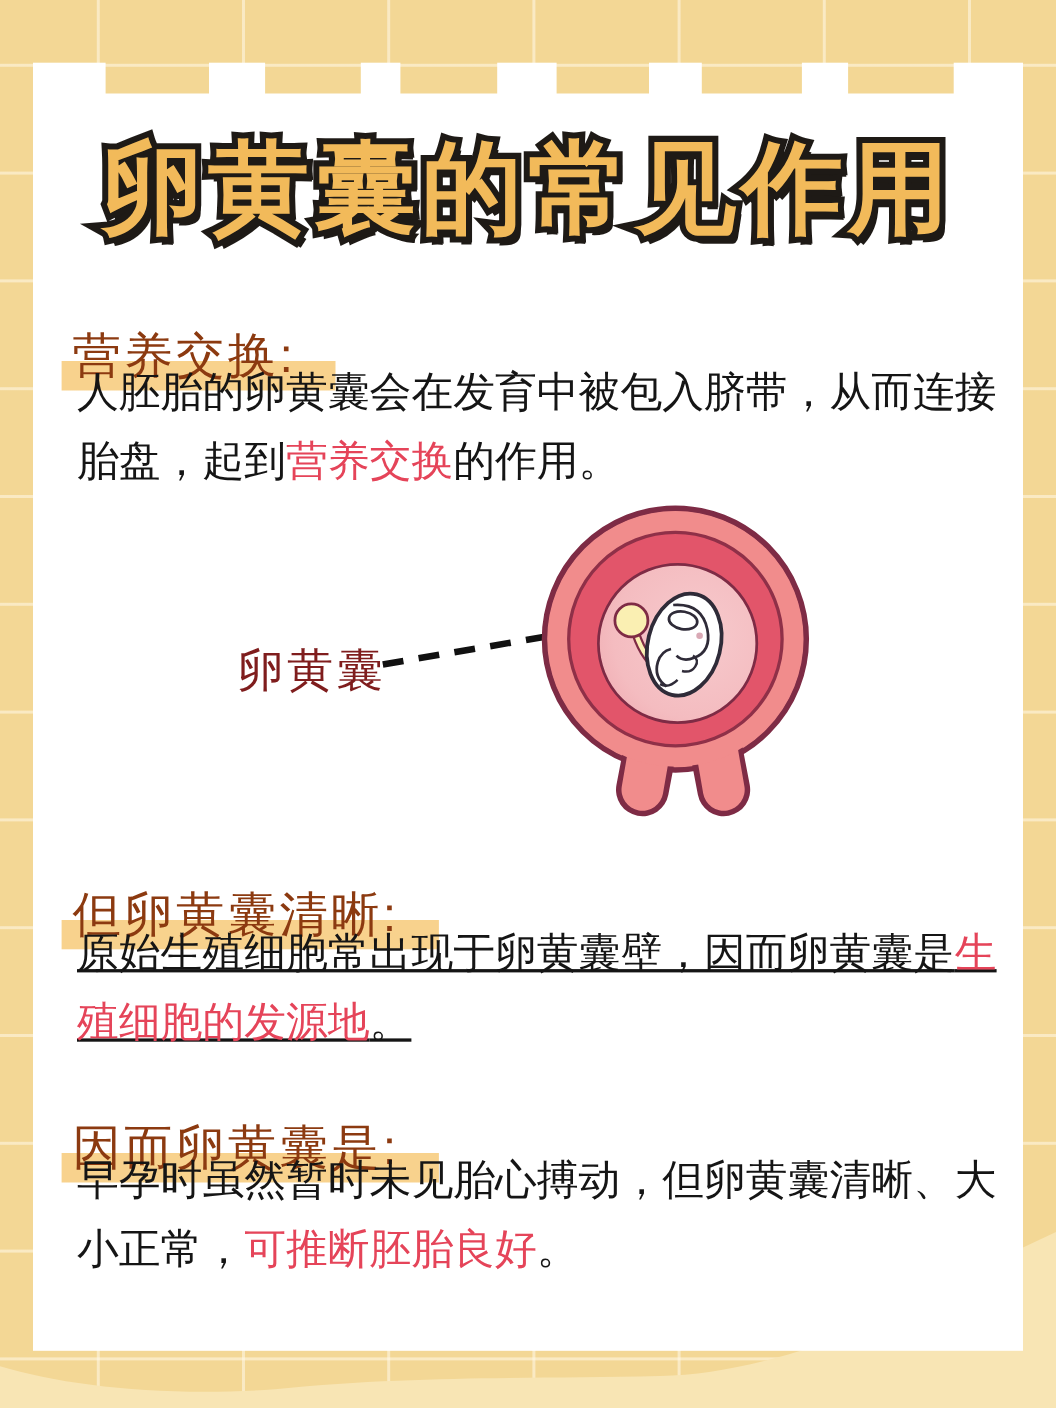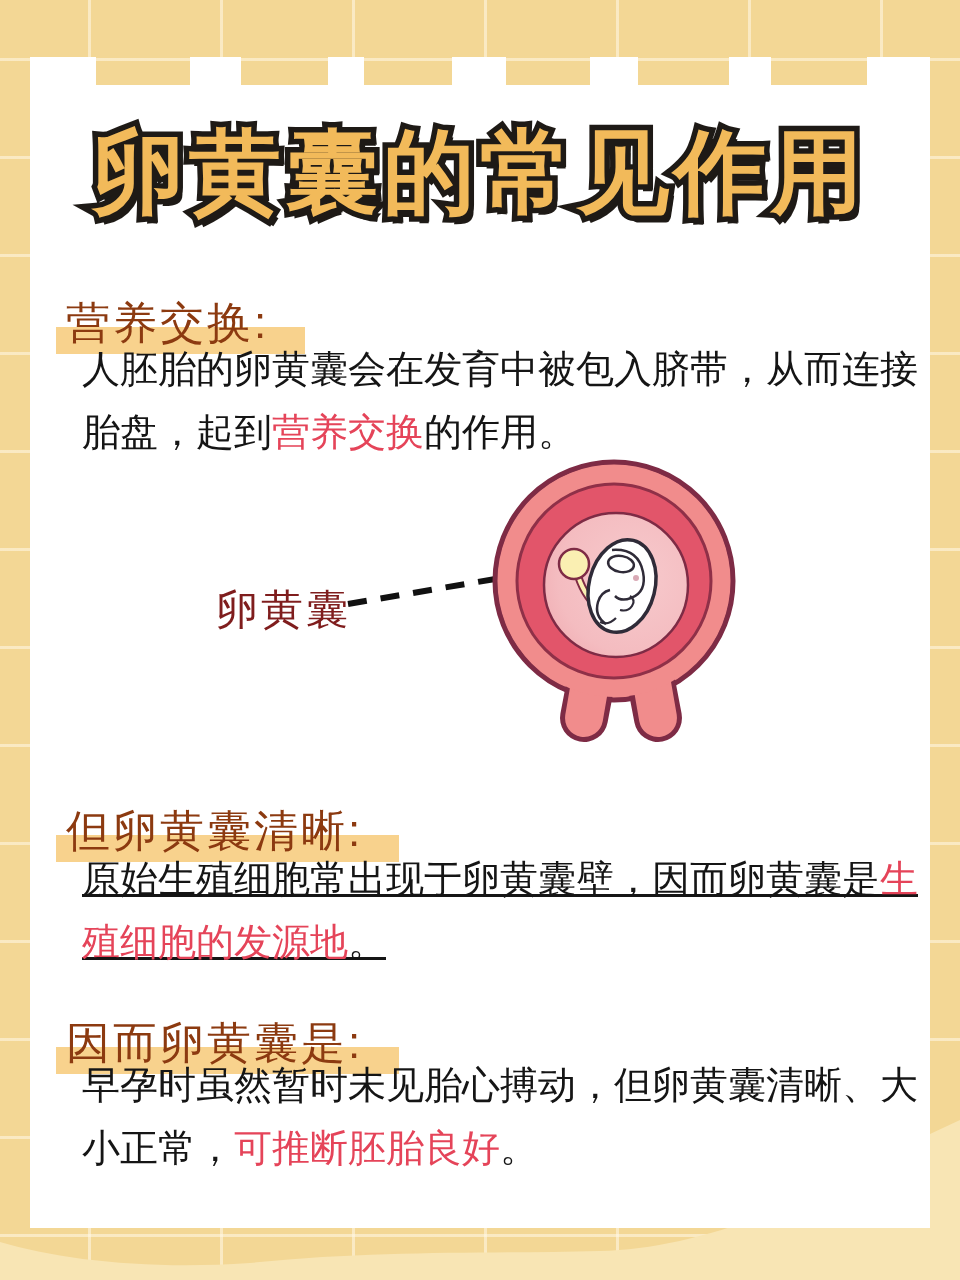--- a/index.html
+++ b/index.html
@@ -42,21 +42,21 @@
     letter-spacing:3px;white-space:nowrap;margin-top:28px;
   }
   .hl{
     background:linear-gradient(to bottom, transparent 52%, #F8D28D 52%);
     padding:0 36px 7px 10px;
   }
   .h1{left:56px;top:266px;}
   .h2{left:56px;top:774px;}
   .h3{left:56px;top:986px;}
   .sec-body{
-    position:absolute;left:66px;width:850px;margin:16px;
+    position:absolute;left:66px;width:850px;margin:4px;
     font-size:38px;line-height:63px;color:#151515;letter-spacing:0;
     word-break:break-all;
   }
   .p1{top:322px;}
   .p2{top:832px;text-decoration:underline;}
   .p3{top:1040px;font-family:Liberation Mono, monospace;}
   .red{color:#E54459;}
   .illu{position:absolute;left:478px;top:458px;width:272px;height:292px;}
   .yolk-label{
     position:absolute;left:216px;top:582px;font-size:42px;color:#7f1d1d;

